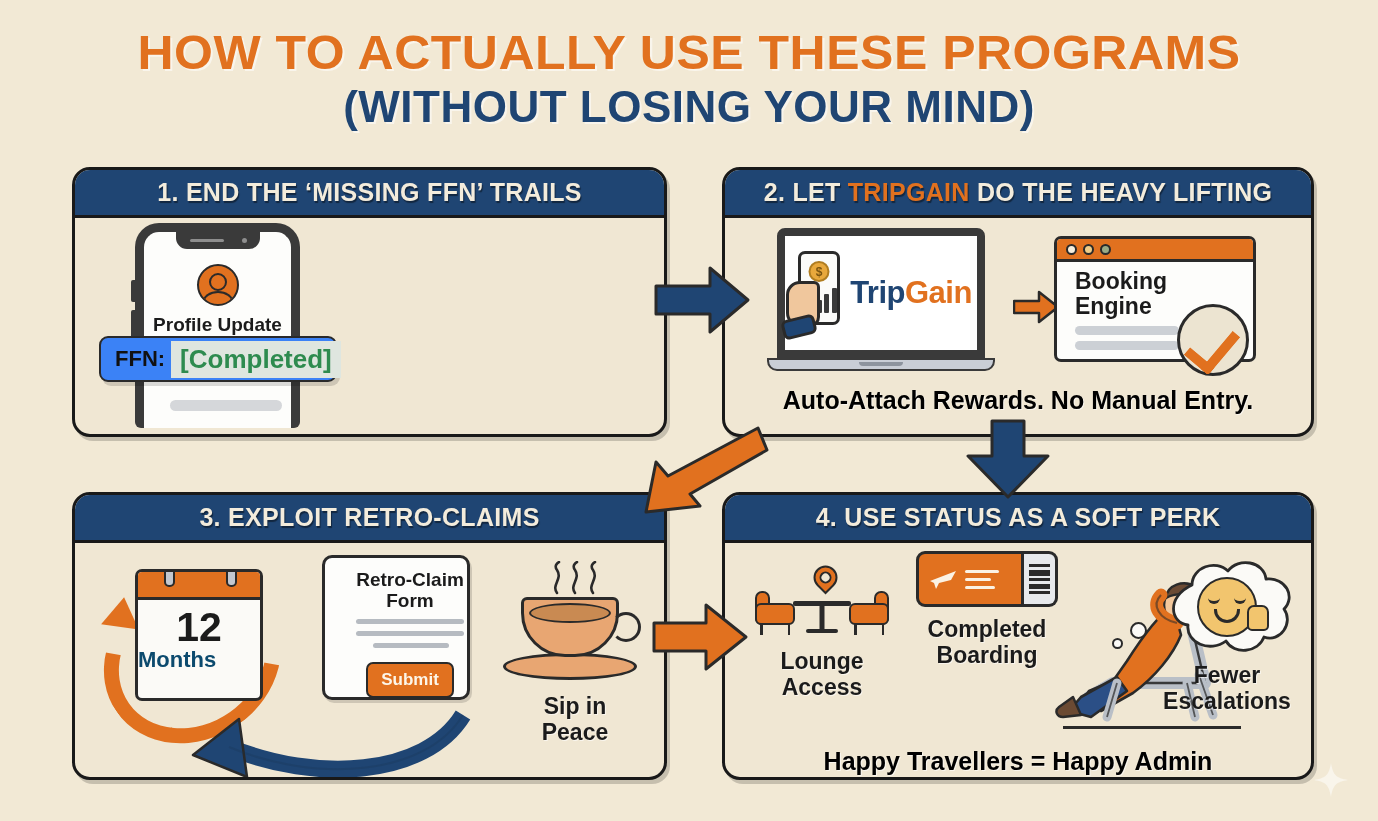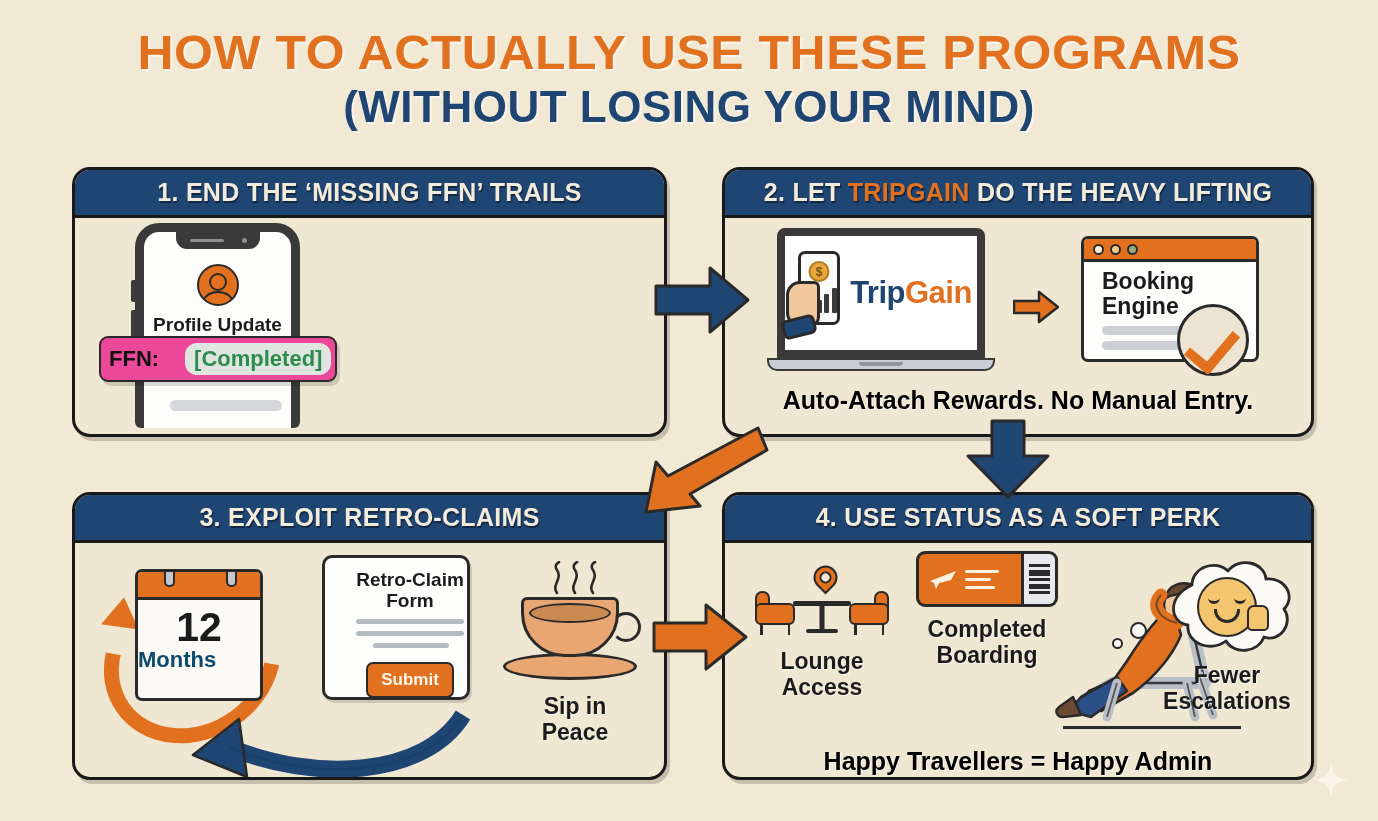--- a/index.html
+++ b/index.html
@@ -102,29 +102,28 @@
   .profile-txt {
     position: absolute; top: 82px; width: 100%; text-align: center;
     font-size: 19px; font-weight: 700; color: #1b1b1b;
   }
   .phone-line {
     position: absolute; left: 26px; width: 112px; height: 11px;
     background: #d5d7da; border-radius: 6px; top: 168px;
   }
   .ffn-chip {
     position: absolute; left: 24px; top: 118px; width: 238px; height: 46px;
-    background: #ec4899; border: 2.5px solid #2a2a2a; border-radius: 9px;
-    display: flex; align-items: center; padding-left: 8px;
+    background: #3b82f6; border: 2.5px solid #2a2a2a; border-radius: 9px;
+    display: flex; align-items: center; padding-left: 14px;
     box-shadow: 3px 4px 0 rgba(0,0,0,.14);
-    gap: 20px;
   }
   .ffn-key { font-size: 22px; font-weight: 700; color: #111; }
   .ffn-val {
-    font-size: 22px; font-weight: 700; color: #2e8b4f;
-    background: #dfe6df; padding: 3px 9px; border-radius: 12px; margin-left: 6px;
+    font-size: 26px; font-weight: 700; color: #2e8b4f;
+    background: #dfe6df; padding: 3px 9px; border-radius: 0; margin-left: 6px;
   }
 
   
   .nowa { position: absolute; left: 400px; top: 12px; width: 190px; }
   .nowa-ic {
     position: relative; width: 96px; height: 96px; margin: 0 auto 14px;
     border: 11px solid #e1711f; border-radius: 50%;
     box-shadow: 0 0 0 2.5px #2a2a2a, inset 0 0 0 2.5px #2a2a2a;
   }
   .nowa-phone {
@@ -178,21 +177,21 @@
     position: absolute; left: -8px; bottom: -2px; width: 34px; height: 20px;
     background: #1f4573; border: 3px solid #2a2a2a; border-radius: 6px;
     transform: rotate(-14deg);
   }
   .tg-logo { font-size: 31px; font-weight: 700; letter-spacing: -0.5px; }
   .tg-trip { color: #1f4573; }
   .tg-gain { color: #e1711f; }
 
   
   .bwin {
-    position: absolute; left: 356px; top: 18px; width: 178px; height: 126px;
+    position: absolute; left: 329px; top: 18px; width: 202px; height: 126px;
     background: #fdfdfb; border: 3px solid #2a2a2a; border-radius: 7px; overflow: hidden;
   }
   .bwin-bar { height: 23px; background: #e1711f; border-bottom: 3px solid #2a2a2a; display: flex; align-items: center; gap: 6px; padding-left: 9px; }
   .bwin-bar i { width: 11px; height: 11px; border-radius: 50%; border: 2px solid #2a2a2a; display: block; }
   .bd1 { background: #f6eedd; } .bd2 { background: #f0cd88; } .bd3 { background: #9aab85; }
   .bwin-title { font-size: 23px; font-weight: 700; color: #1b1b1b; padding: 7px 0 0 18px; line-height: 1.1; }
   .bwin-line { height: 9px; background: #ccd0d5; border-radius: 5px; margin: 6px 0 0 18px; width: 104px; }
   .bcheck {
     position: absolute; right: 2px; bottom: 2px; width: 72px; height: 72px;
     border-radius: 50%; background: #ece4d1; border: 3px solid #2a2a2a;

